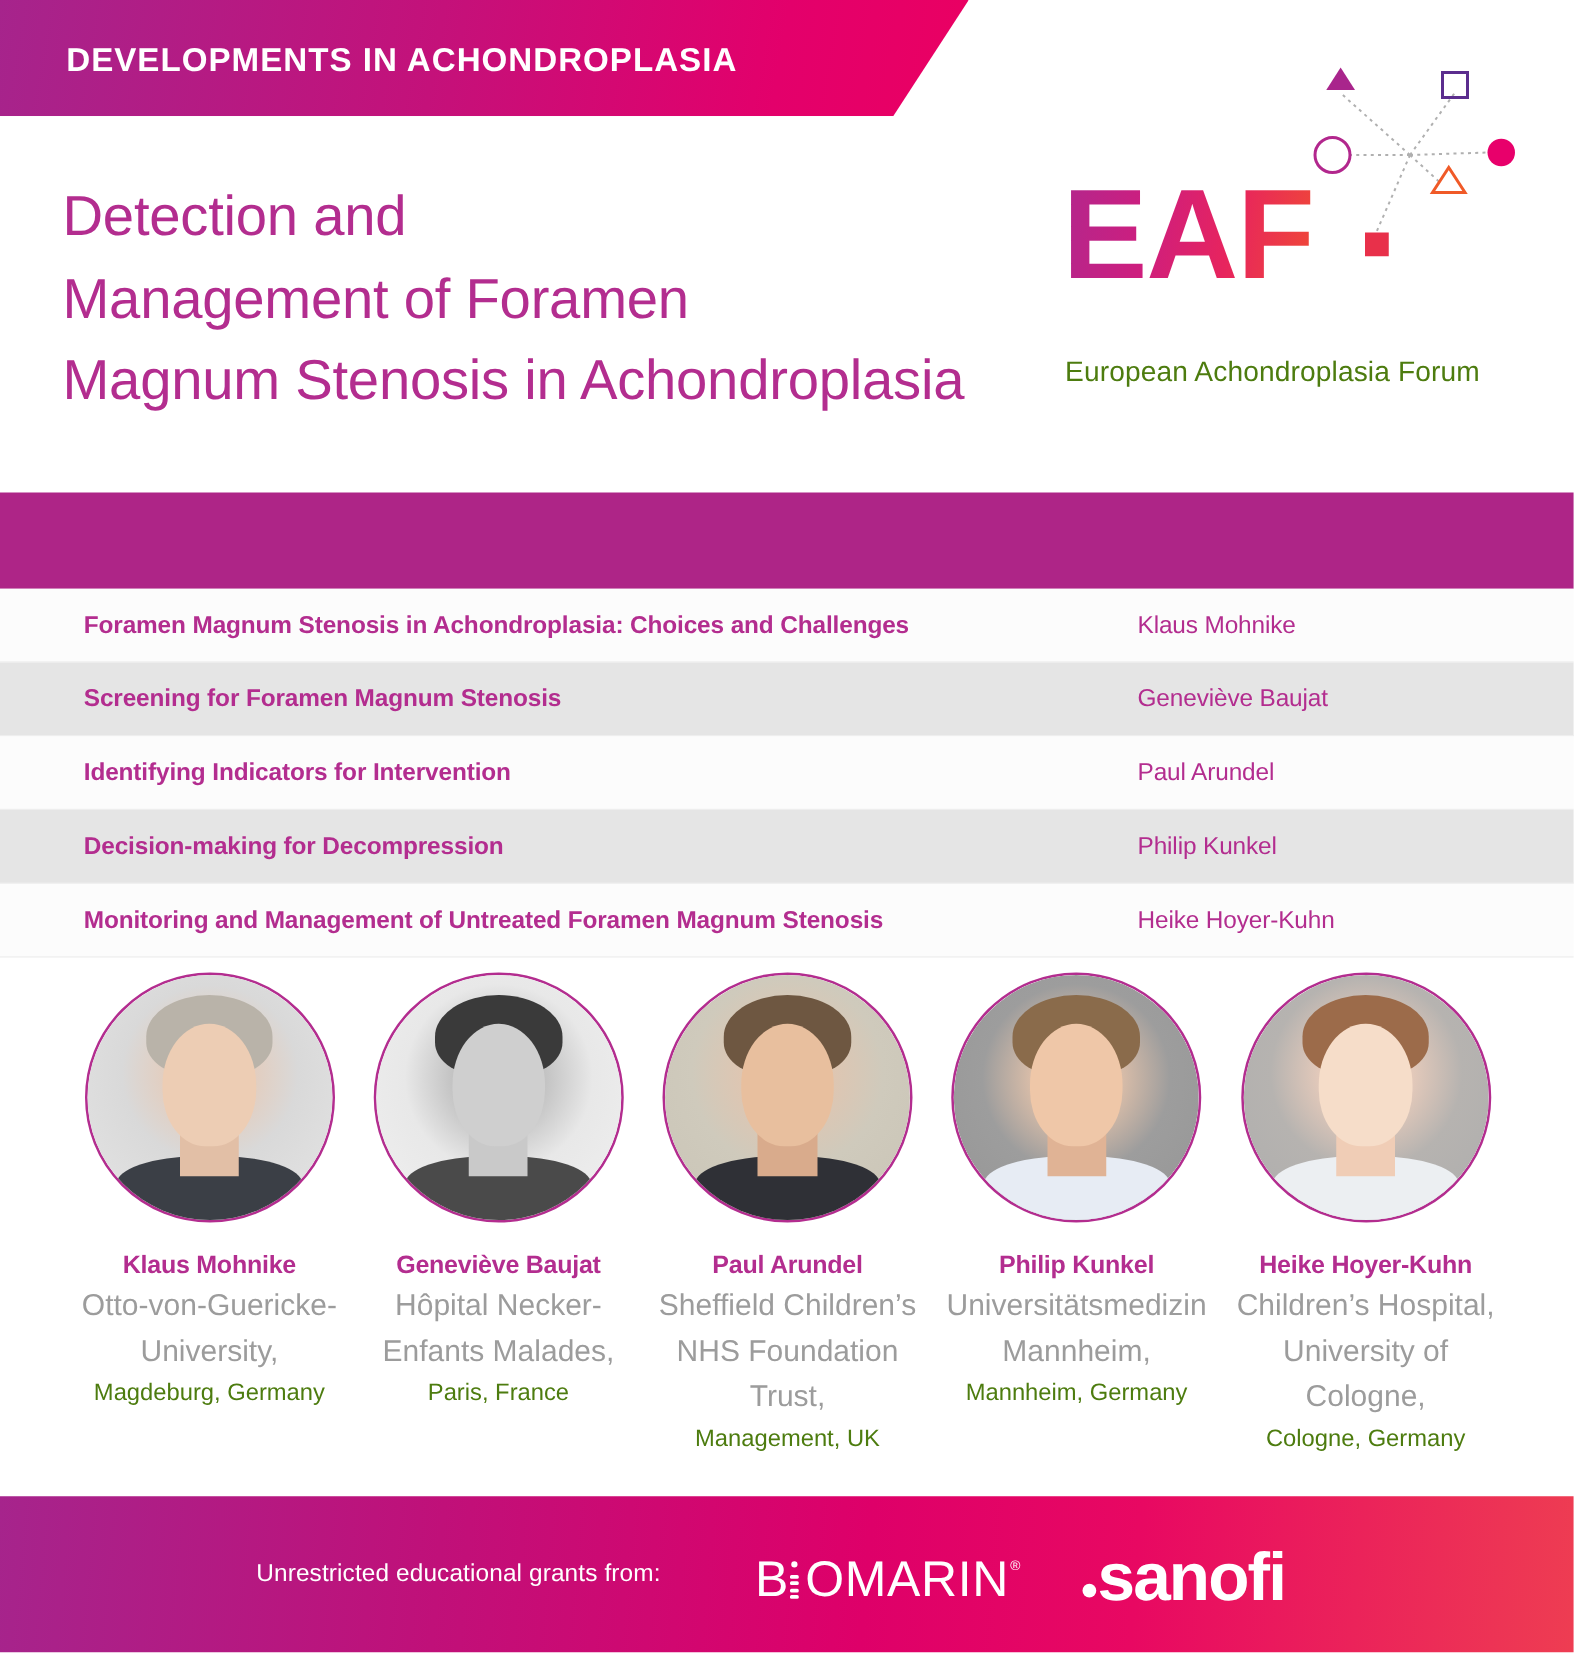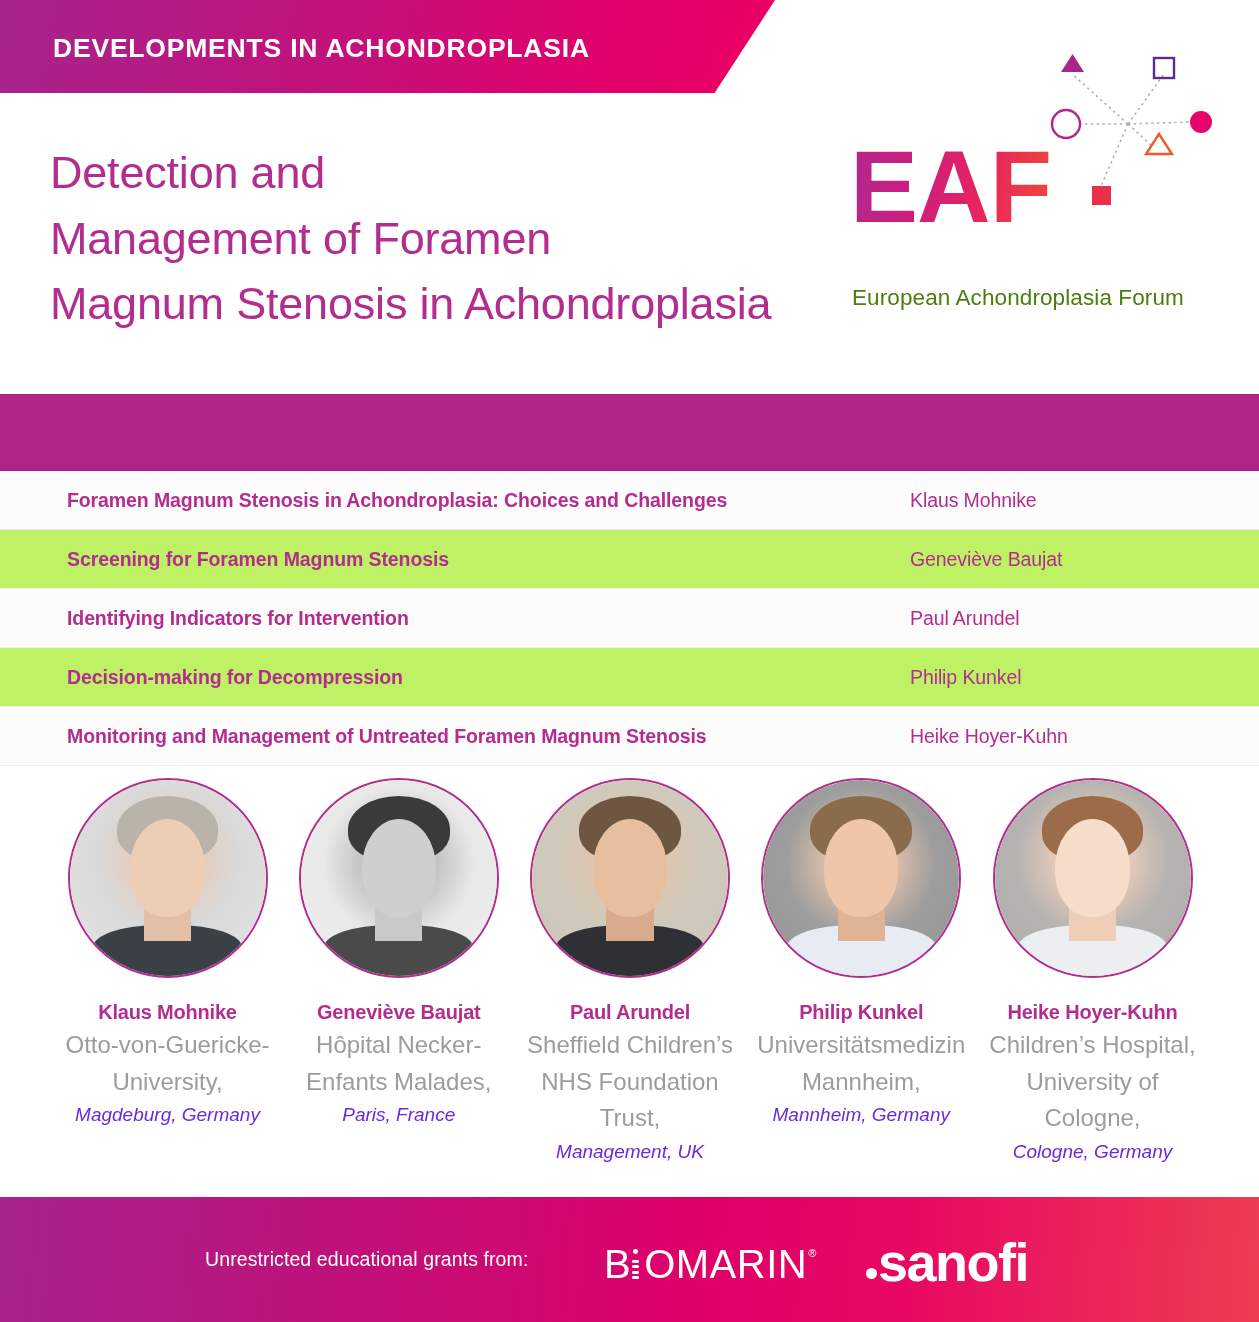--- a/index.html
+++ b/index.html
@@ -109,21 +109,21 @@
     width: 1259px;
   }
   .session-row {
     position: relative;
     height: 58px;
     display: flex;
     align-items: center;
     border-bottom: 1px solid #eeeeee;
     background: #FCFCFC;
   }
-  .session-row.alt { background: #bef264; }
+  .session-row.alt { background: #e5e5e5; }
   .session-title {
     position: absolute;
     left: 67px;
     color: #B32D8F;
     font-size: 19.5px;
     font-weight: bold;
     letter-spacing: -0.1px;
   }
   .session-speaker {
     position: absolute;
@@ -182,23 +182,22 @@
     line-height: 1.2;
   }
   .speaker-affil {
     margin-top: 3px;
     color: #9c9c9c;
     font-size: 24px;
     font-weight: 400;
     line-height: 1.53;
   }
   .speaker-place {
-    color: #6d28d9;
+    color: #4d7c0f;
     font-size: 19px;
-    font-style: italic;
     font-weight: 400;
     line-height: 1.53;
   }
 
   
   .footer {
     position: absolute;
     left: 0;
     bottom: 0;
     width: 1259px;

